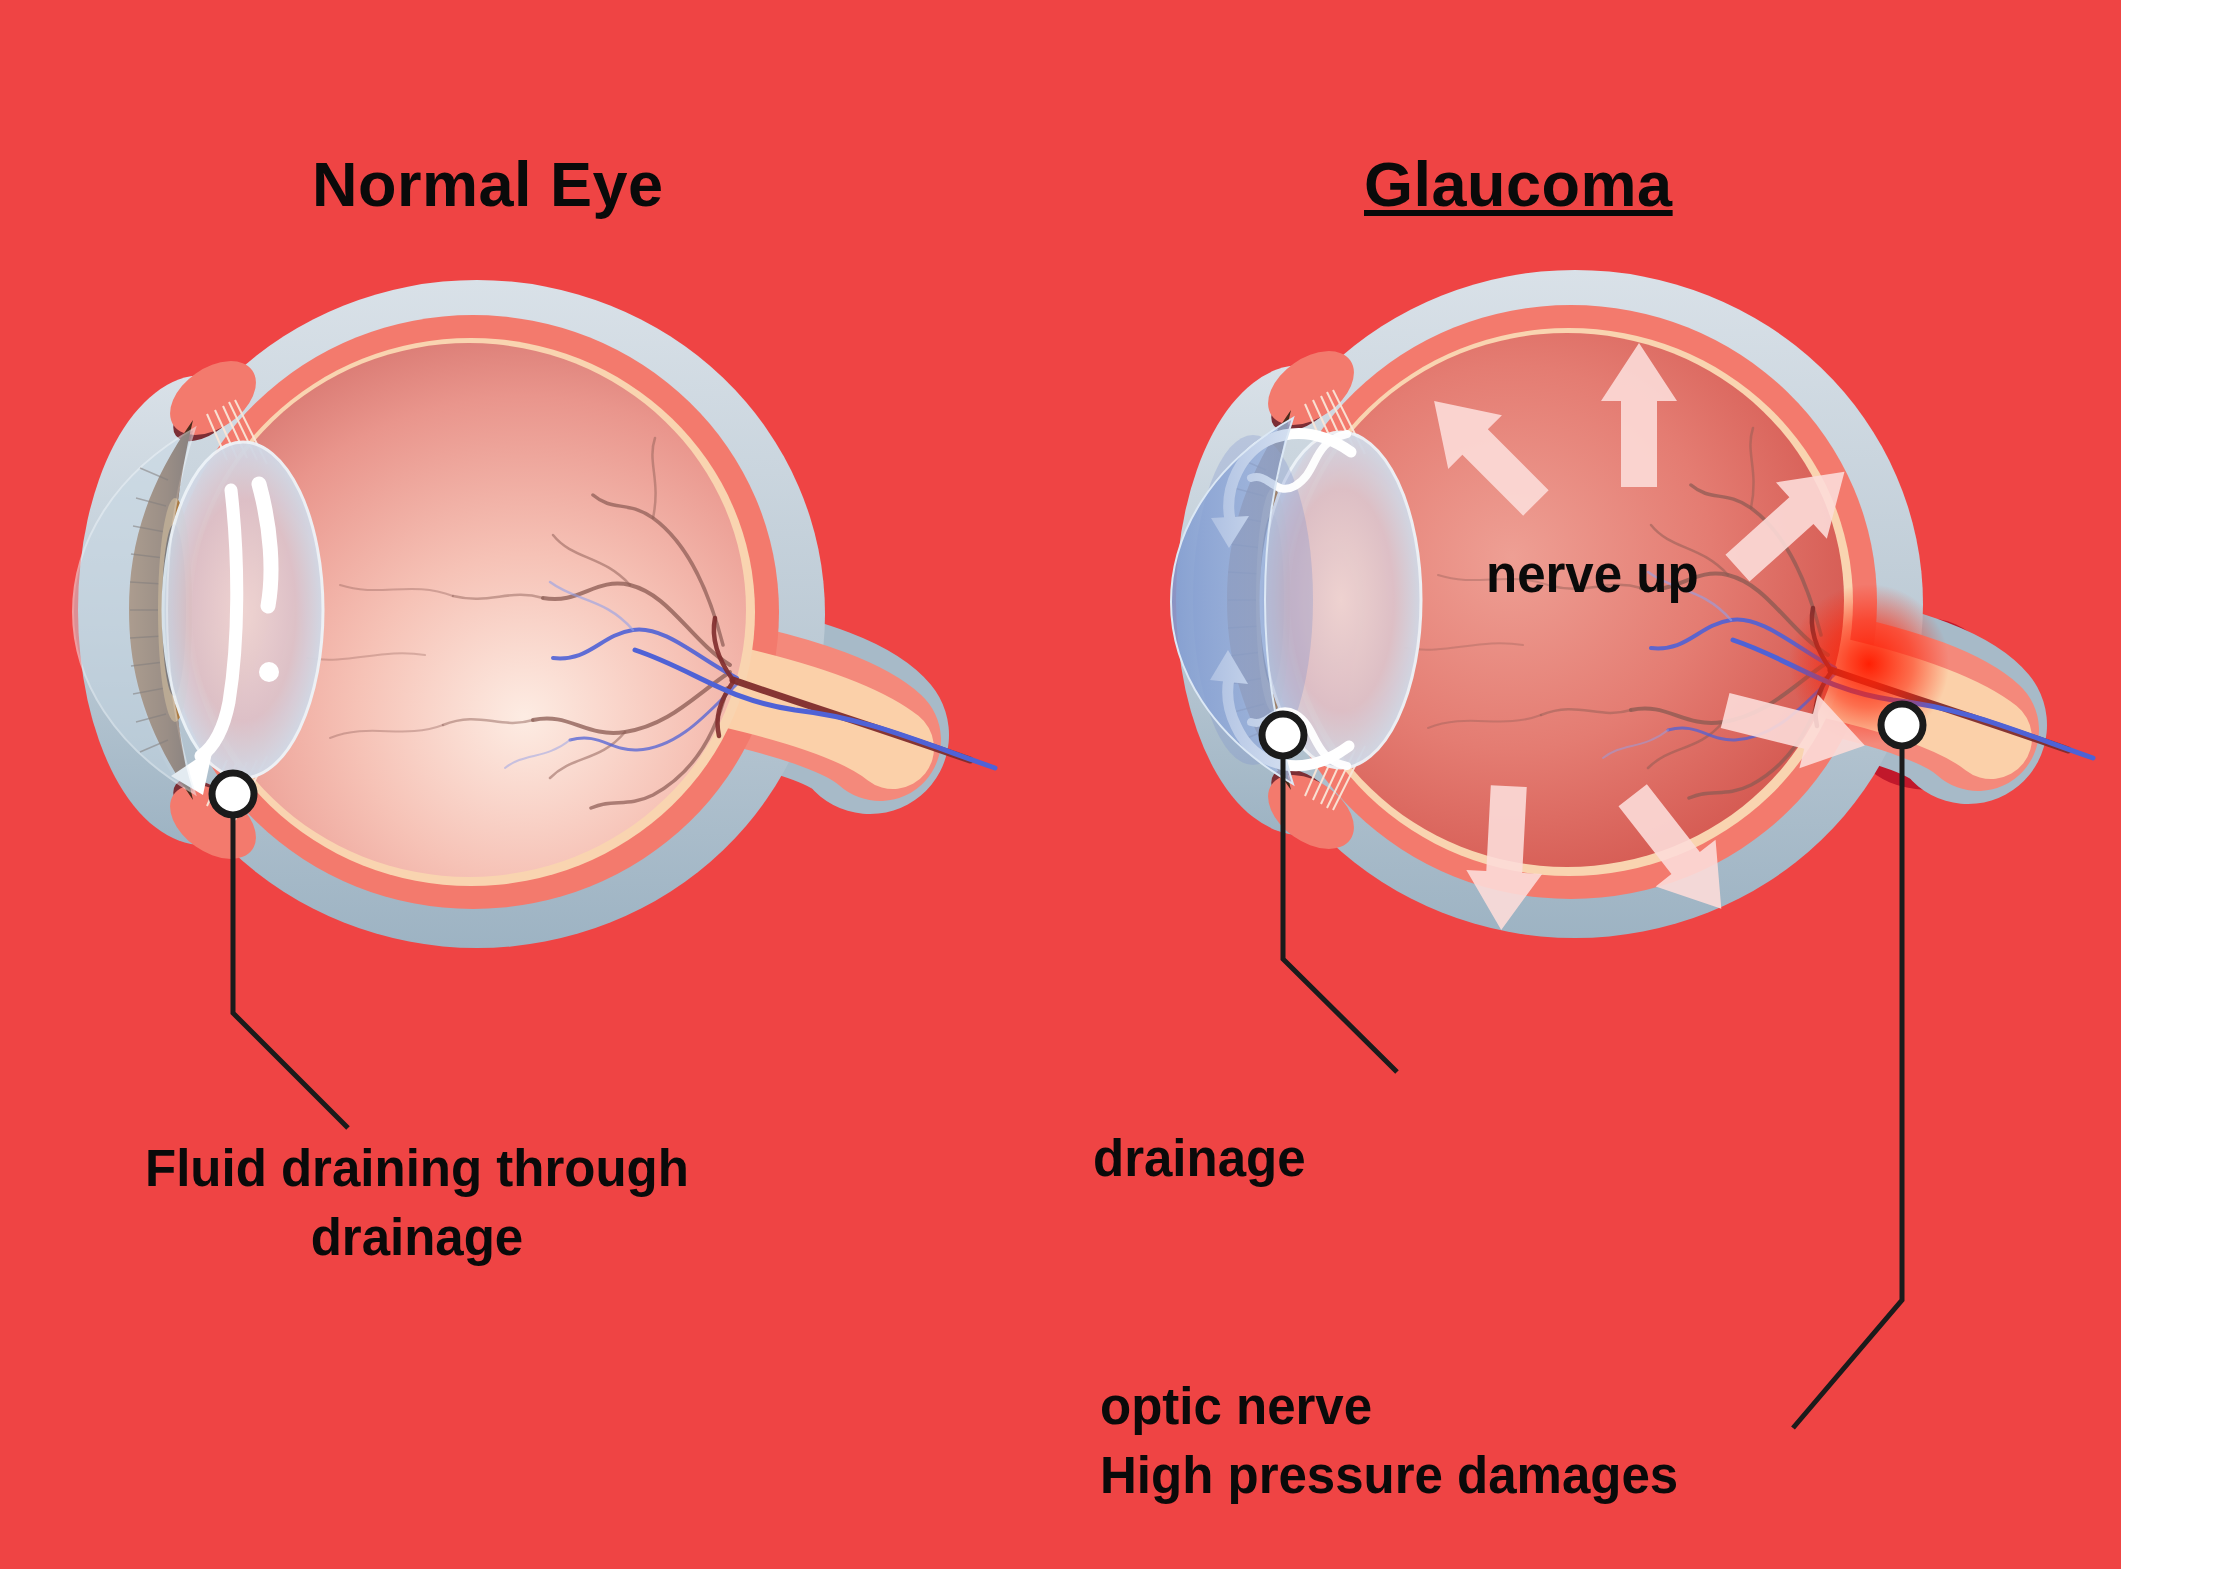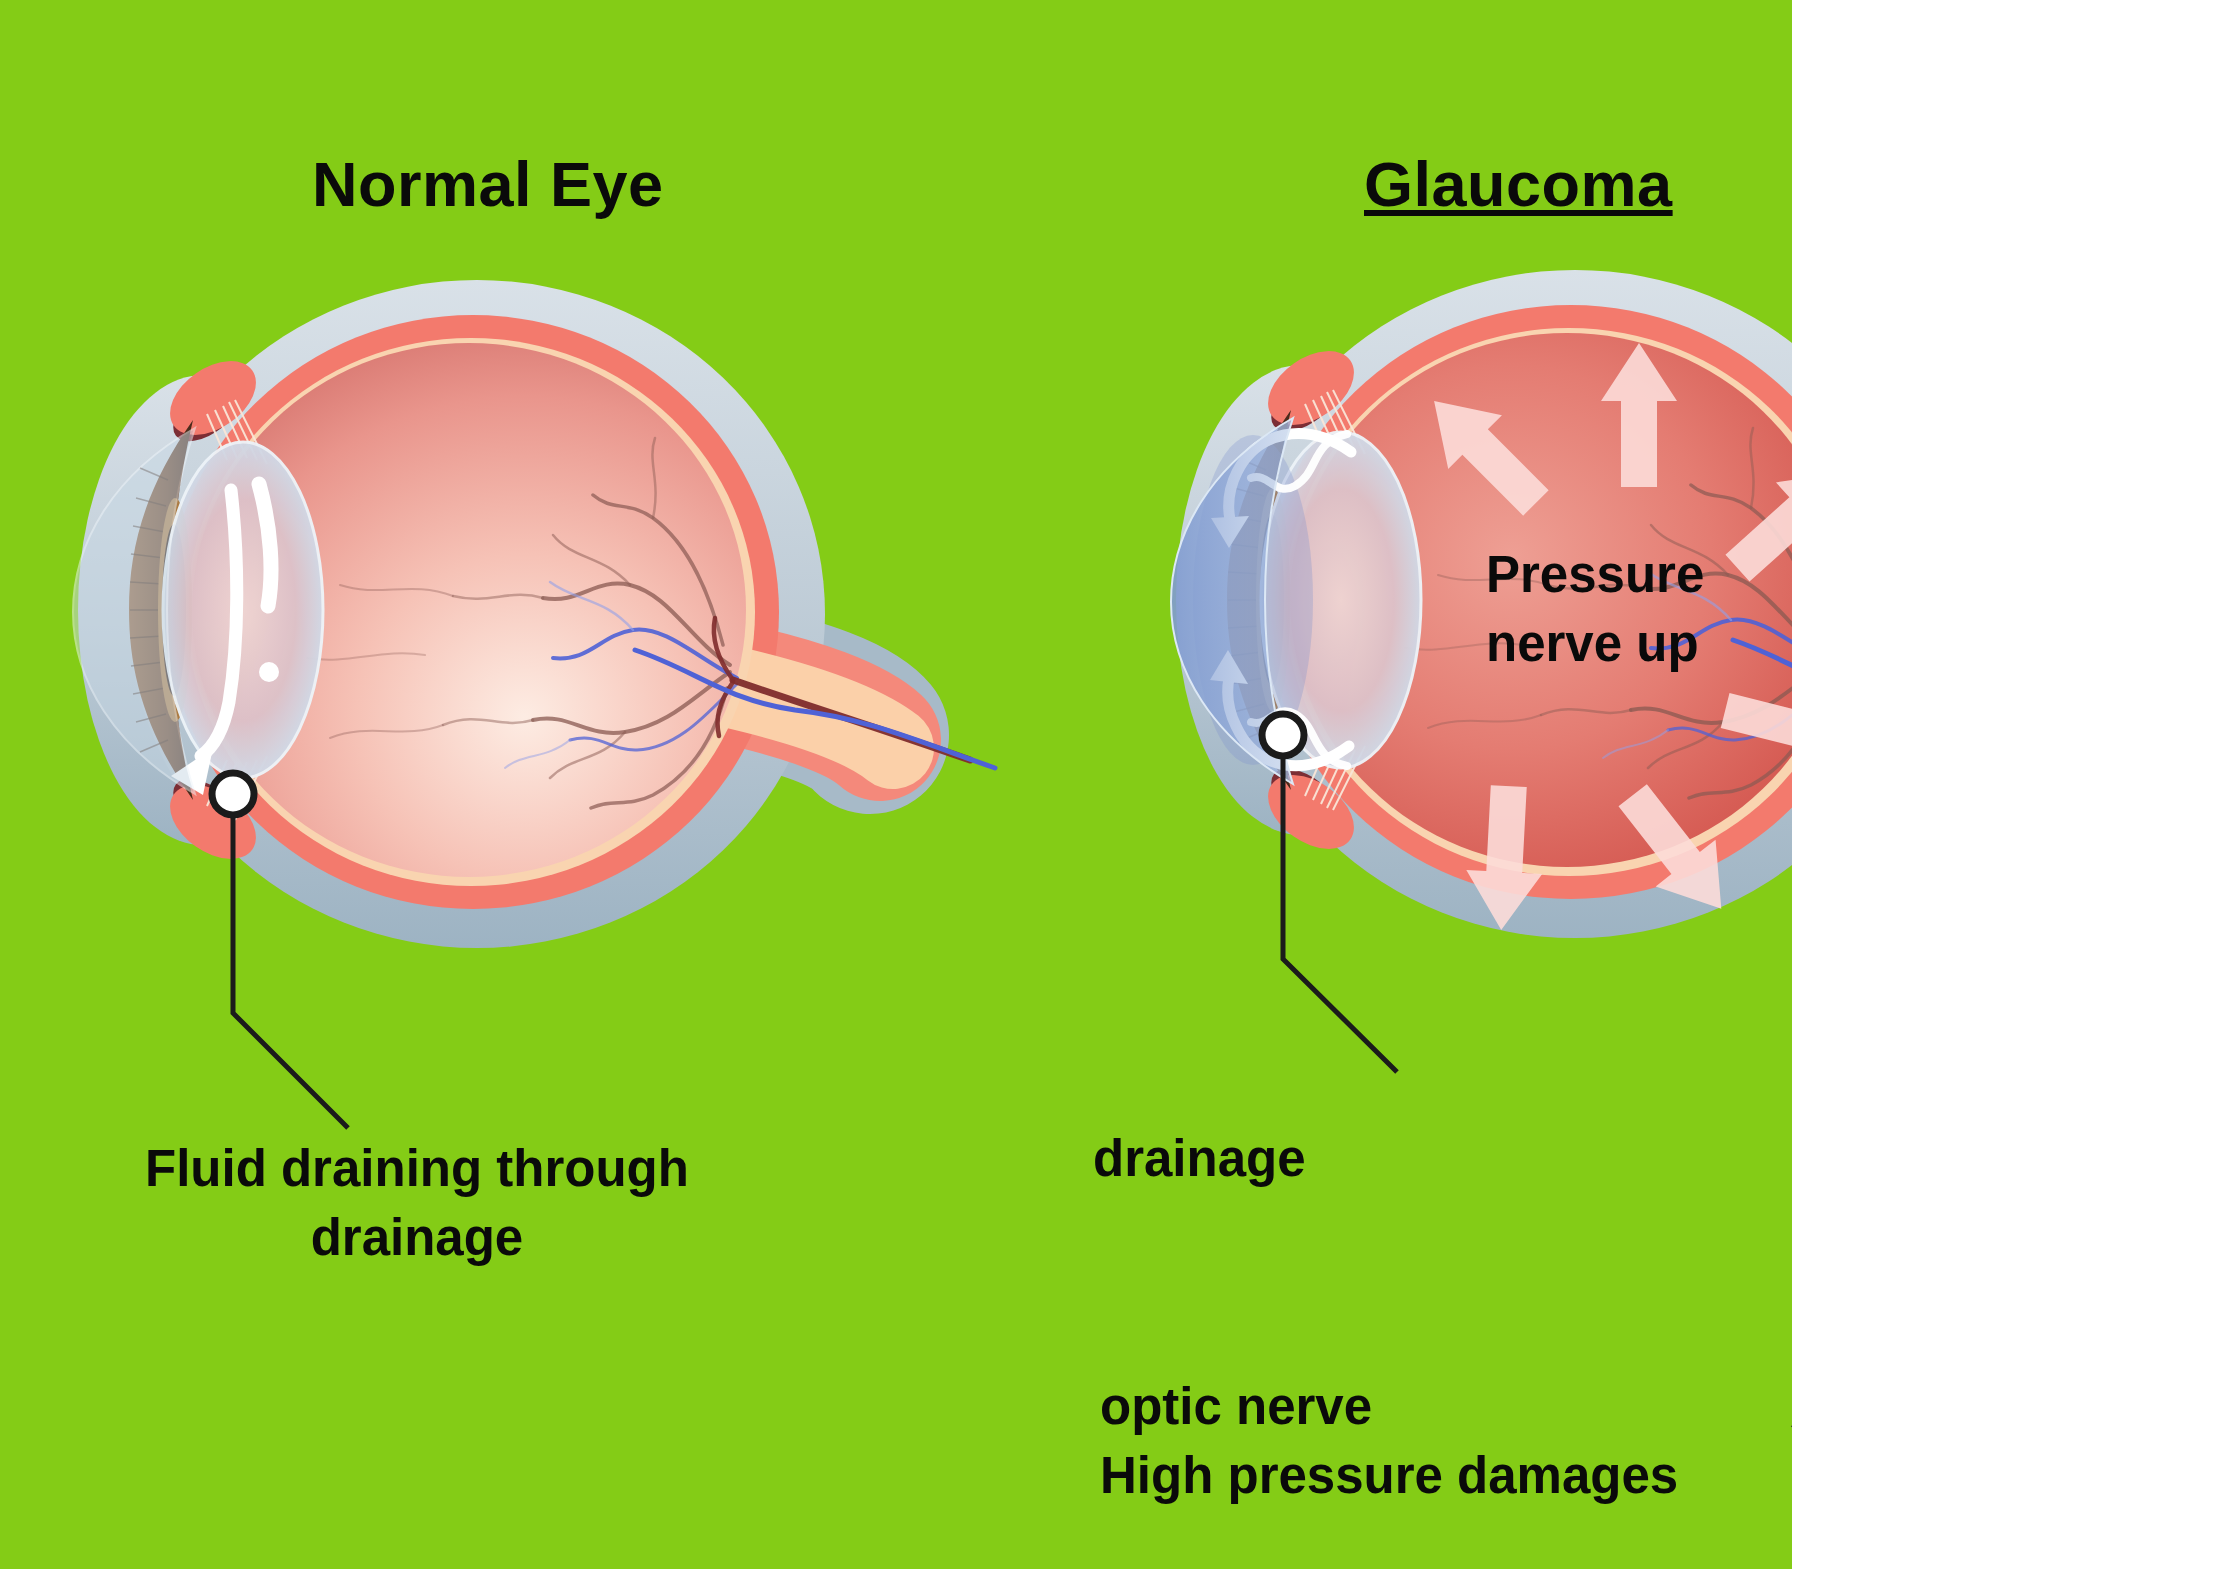--- a/index.html
+++ b/index.html
@@ -1,16 +1,16 @@
 <!DOCTYPE html>
 <html><head>
 <meta charset="utf-8">
 <style>
   html,body{margin:0;padding:0;background:#fff;}
-  #canvas{position:relative;width:1792px;height:1569px;background:#84cc16;overflow:hidden;
+  #canvas{position:relative;width:2121px;height:1569px;background:#ef4444;overflow:hidden;
           font-family:"Liberation Sans",sans-serif;}
   svg{position:absolute;left:0;top:0;}
   .title{position:absolute;font-weight:bold;color:#0a0a0a;font-size:63px;letter-spacing:0.5px;white-space:nowrap;}
   .lbl{position:absolute;font-weight:bold;color:#0a0a0a;font-size:51px;line-height:1.36;white-space:nowrap;}
   .lbl span{display:block;}
 </style>
 </head>
 <body>
 
 <div id="canvas">
@@ -201,21 +201,20 @@
     <circle cx="1283" cy="735" r="21" fill="#ffffff" stroke-width="7"></circle>
     <path d="M 1902,747 L 1902,1300 L 1793,1428" stroke-width="5"></path>
     <circle cx="1902" cy="725" r="21" fill="#ffffff" stroke-width="7"></circle>
   </g>
 </svg>
 
 <div class="title" style="left:312px;top:148px;">Normal Eye</div>
 <div class="title" style="left:1364px;top:148px;text-decoration:underline;">Glaucoma</div>
 
 <div class="lbl" style="left:1486px;top:540px;">
-  <span>Pressure</span>
   <span>nerve up</span>
 </div>
 
 <div class="lbl" style="left:145px;top:1134px;text-align:center;">
   <span>Fluid draining through</span>
   <span>drainage</span>
 </div>
 
 <div class="lbl" style="left:1093px;top:1124px;">
   <span>drainage</span>

